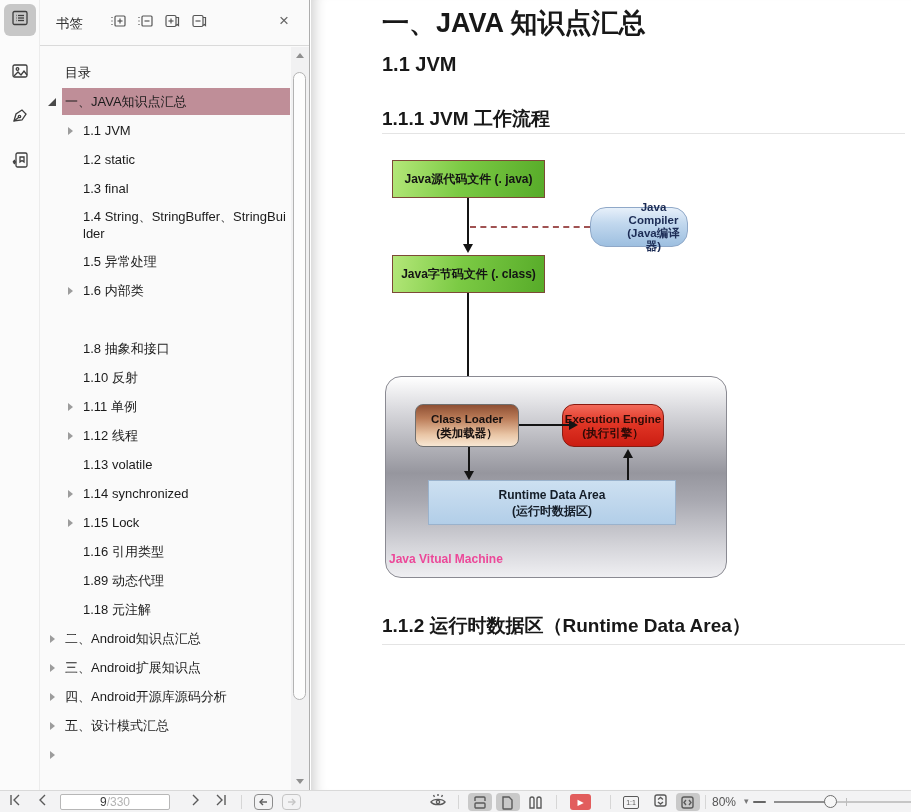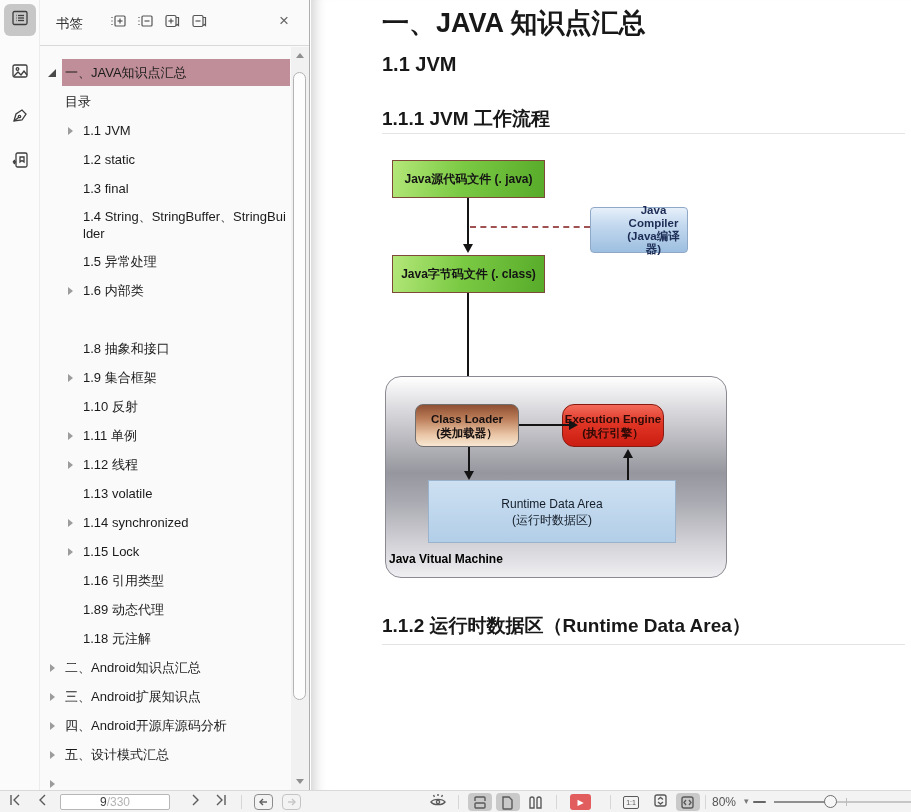--- a/index.html
+++ b/index.html
@@ -47,36 +47,36 @@
   .h1{position:absolute;left:71px;top:5px;font-size:27px;font-weight:bold;color:#181818;}
   .h2{position:absolute;left:71px;top:53px;font-size:20px;font-weight:bold;color:#181818;}
   .h3{position:absolute;left:71px;font-size:19px;font-weight:bold;color:#181818;}
   .rule{position:absolute;left:71px;right:6px;height:1px;background:#e4e4e4;}
 
   
   .diagram{position:absolute;left:71px;top:150px;width:360px;height:435px;}
   .dbox{position:absolute;display:flex;flex-direction:column;align-items:center;justify-content:center;text-align:center;}
   .box-green{width:153px;height:38px;background:linear-gradient(100deg,#b4e779 0%,#7bca44 45%,#57ab29 100%);
              border:1px solid #7c4a36;font-size:12px;font-weight:bold;color:#141414;}
-  .box-compiler{left:208px;top:57px;width:98px;height:46px;border-radius:4px;
+  .box-compiler{left:208px;top:57px;width:98px;height:40px;border-radius:16px;
       background:linear-gradient(180deg,#e7f0fa 0%,#c2d8ee 40%,#9dbfe0 100%);
       border:1.5px solid #8fa8c8;font-size:11.5px;font-weight:bold;color:#1c2c55;line-height:13px;padding-left:29px;}
   .jvm-box{position:absolute;left:3px;top:226px;width:342px;height:202px;border-radius:16px;
       background:linear-gradient(180deg,#ffffff 0%,#dadade 16%,#96969e 48%,#a9a9b1 62%,#d5d5da 85%,#efeff2 100%);
       border:1px solid #8a8a92;}
   .box-loader{left:33px;top:254px;width:104px;height:43px;border-radius:8px;
       background:linear-gradient(180deg,#8e4f33 0%,#ba7b57 32%,#e9c5a5 72%,#f8e7d3 100%);
       border:1px solid #6f6f6f;font-size:11.5px;font-weight:bold;color:#161010;line-height:14px;}
   .box-engine{left:180px;top:254px;width:102px;height:43px;border-radius:12px;
       background:linear-gradient(180deg,#f26a5a 0%,#e03525 45%,#cb1d12 100%);
       border:1px solid #8a1a10;font-size:11.5px;font-weight:bold;color:#2d0a06;line-height:14px;}
-  .box-rda{left:46px;top:330px;width:248px;height:63px;
+  .box-rda{left:46px;top:330px;width:248px;height:45px;
       background:linear-gradient(180deg,#cde0f1 0%,#b2cee8 100%);
-      border:1px solid #9ab2cc;font-size:12px;font-weight:normal;color:#141d28;line-height:16px;}
-  .vm-label{position:absolute;left:7px;top:402px;font-size:12px;font-weight:bold;color:#000000;}
+      border:1px solid #9ab2cc;font-size:12px;font-weight:bold;color:#141d28;line-height:16px;}
+  .vm-label{position:absolute;left:7px;top:402px;font-size:12px;font-weight:bold;color:#ec4899;}
   .vline{position:absolute;width:2px;background:#141414;}
   .hline{position:absolute;height:2px;background:#141414;}
   .dash{position:absolute;left:88px;top:76px;width:120px;height:0;border-top:2px dashed #a05252;}
   .ah-down{position:absolute;border-left:5px solid transparent;border-right:5px solid transparent;border-top:9px solid #141414;}
   .ah-up{position:absolute;border-left:5px solid transparent;border-right:5px solid transparent;border-bottom:9px solid #141414;}
   .ah-right{position:absolute;border-top:5px solid transparent;border-bottom:5px solid transparent;border-left:9px solid #141414;}
 
   
   .statusbar{position:absolute;left:0;top:790px;width:911px;height:22px;background:#f3f3f4;border-top:1px solid #d9d9d9;}
   .sb-item{position:absolute;top:0;height:22px;display:flex;align-items:center;justify-content:center;}
@@ -194,28 +194,28 @@
               <path d="M13 5.5h2.5v8l-1.2-1-1.3 1"></path>
             </svg>
         </span>
       </div>
       <div class="sb-close">
         <span>×</span>
       </div>
     </div>
 
     <div class="tree">
+        <div class="tree-row lvl0">
+    <span class="arrow arrow-none"></span>
+    <span class="tree-label">目录</span>
+  </div>
         <div class="tree-row lvl0 selected">
     <span class="arrow arrow-expanded"></span>
     <span class="tree-label">一、JAVA知识点汇总</span>
   </div>
-        <div class="tree-row lvl0">
-    <span class="arrow arrow-none"></span>
-    <span class="tree-label">目录</span>
-  </div>
         <div class="tree-row lvl1">
     <span class="arrow arrow-collapsed"></span>
     <span class="tree-label">1.1 JVM</span>
   </div>
         <div class="tree-row lvl1">
     <span class="arrow arrow-none"></span>
     <span class="tree-label">1.2 static</span>
   </div>
         <div class="tree-row lvl1">
     <span class="arrow arrow-none"></span>
@@ -232,24 +232,20 @@
         <div class="tree-row lvl1">
     <span class="arrow arrow-collapsed"></span>
     <span class="tree-label">1.6 内部类</span>
   </div>
         <div class="tree-row lvl1">
     <span class="arrow arrow-none"></span>
   </div>
         <div class="tree-row lvl1">
     <span class="arrow arrow-none"></span>
     <span class="tree-label">1.8 抽象和接口</span>
-  </div>
-        <div class="tree-row lvl1">
-    <span class="arrow arrow-collapsed"></span>
-    <span class="tree-label">1.9 集合框架</span>
   </div>
         <div class="tree-row lvl1">
     <span class="arrow arrow-none"></span>
     <span class="tree-label">1.10 反射</span>
   </div>
         <div class="tree-row lvl1">
     <span class="arrow arrow-collapsed"></span>
     <span class="tree-label">1.11 单例</span>
   </div>
         <div class="tree-row lvl1">

